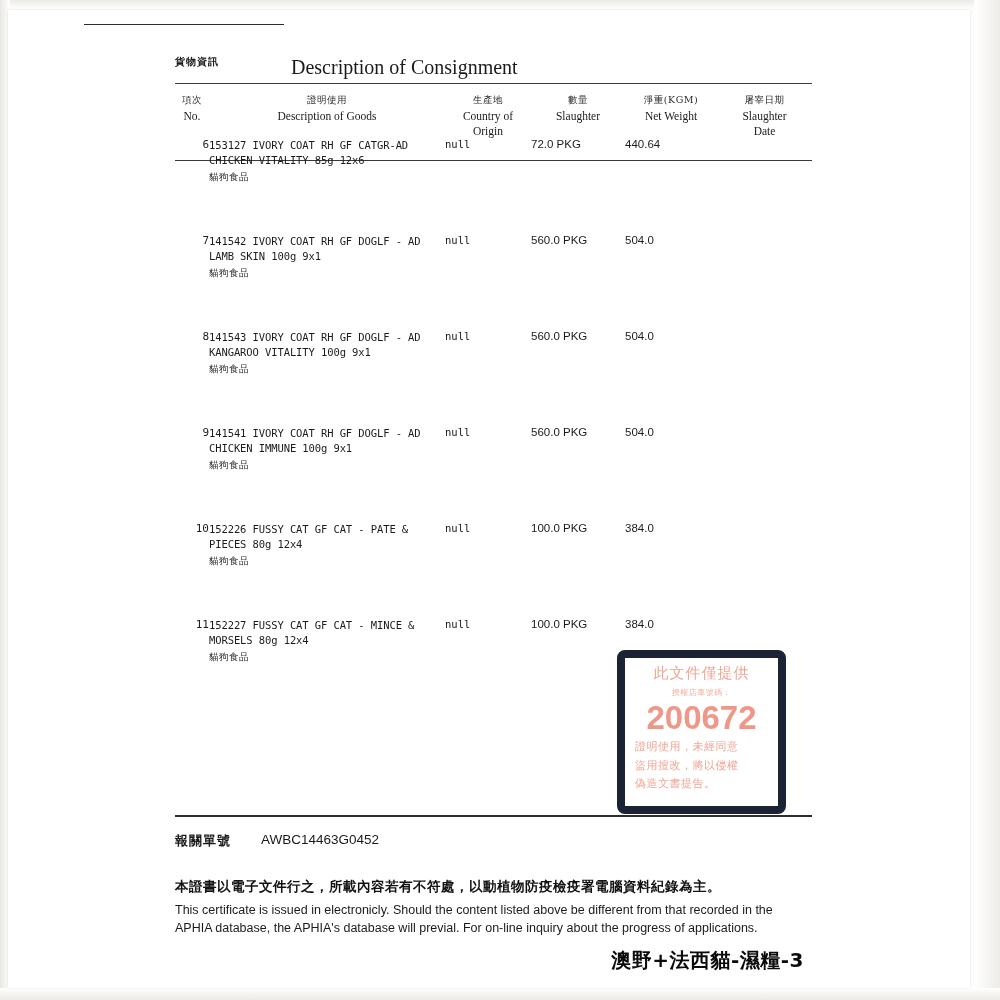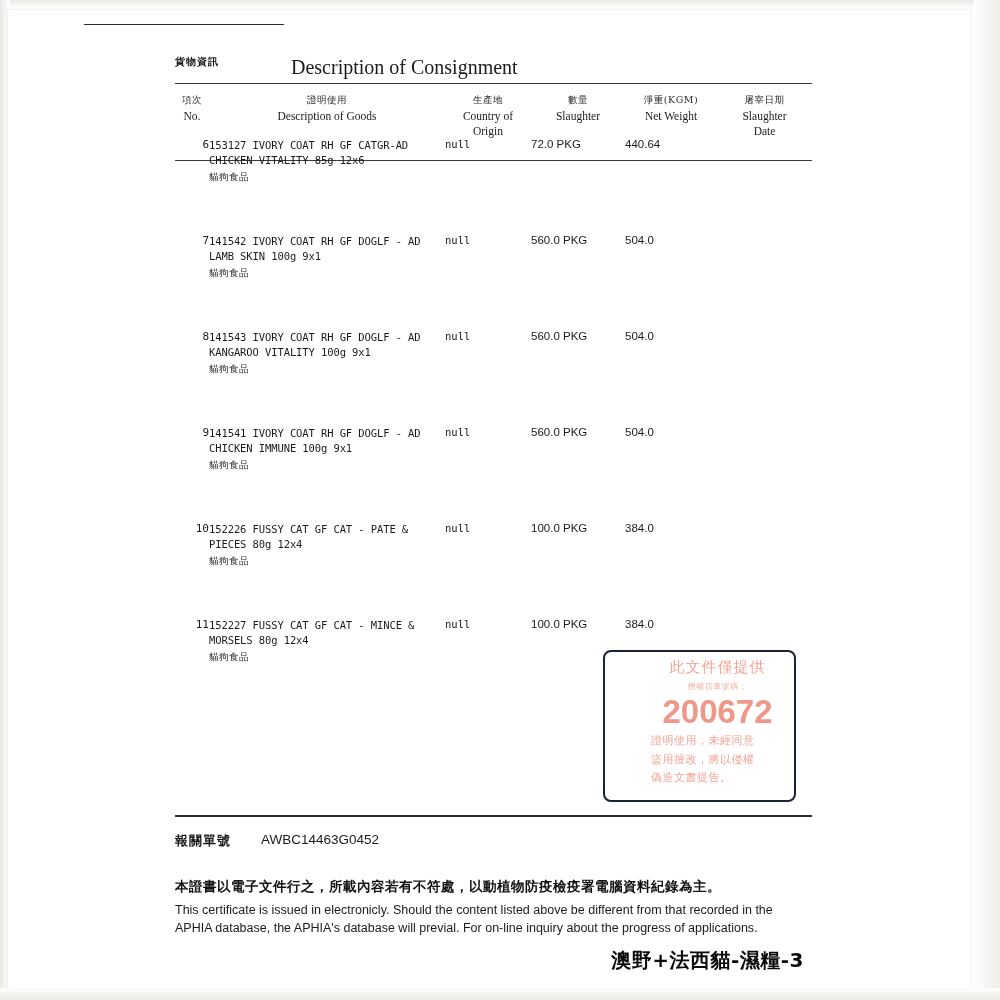--- a/index.html
+++ b/index.html
@@ -184,32 +184,31 @@
   }
   .cell-qty, .cell-net {
     font-family: "Liberation Sans", sans-serif;
     font-size: 11.5px;
     padding-top: 11px;
   }
 
   
   .stamp {
     position: absolute;
-    left: 603px;
+    left: 617px;
     top: 650px;
     width: 153px;
     height: 148px;
-    border: 2px solid #0f172a;
+    border: 8px solid #0f172a;
     border-radius: 8px;
     color: #f0a08f;
     text-align: center;
     font-family: "DejaVu Serif", serif;
     opacity: 0.95;
     overflow: hidden;
-    padding-left: 36px;
   }
   .stamp-l1 {
     font-size: 15px;
     letter-spacing: 1px;
     margin-top: 6px;
     color: #ef9e8d;
   }
   .stamp-l2 {
     font-size: 8px;
     letter-spacing: 0.5px;

